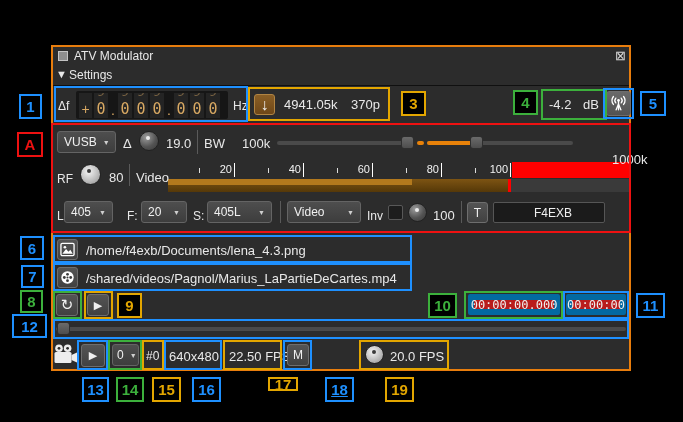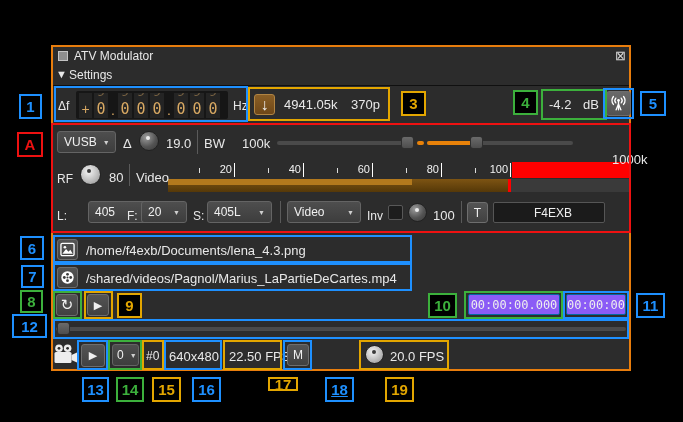--- a/index.html
+++ b/index.html
@@ -9,21 +9,21 @@
   .window{left:51px;top:45px;width:580px;height:326px;background:#2c2c2c;border:2px solid #e87d0d;box-sizing:border-box;z-index:1;}
   .bar{background:#2c2c2c;border-bottom:1px solid #101010;z-index:5;}
   .txt{color:#e8e8e8;font-size:12px;white-space:nowrap;z-index:10;}
   .txt13{font-size:13px;}
   .mono{font-family:"DejaVu Sans Mono",monospace;}
   
   .btn{background:linear-gradient(#545454,#414141);border:1px solid #6e6e6e;border-radius:3px;color:#f0f0f0;display:flex;align-items:center;justify-content:center;box-sizing:border-box;z-index:10;}
   .combo{background:linear-gradient(#4e4e4e,#3d3d3d);border:1px solid #646464;border-radius:3px;color:#f0f0f0;font-size:12px;display:flex;align-items:center;padding:0 6px;box-sizing:border-box;z-index:10;}
   .combo .arr{font-size:7px;color:#cfcfcf;margin-left:auto;padding-left:6px;}
   .field{background:#1b1b1b;border:1px solid #565656;border-radius:2px;color:#f0f0f0;font-size:12px;display:flex;align-items:center;padding:0 6px;box-sizing:border-box;z-index:10;}
-  .timef{background:#8b5cf6;border:1px solid #0369a1;border-radius:2px;color:#eee;display:flex;align-items:center;justify-content:center;font-size:12px;box-sizing:border-box;z-index:10;}
+  .timef{background:#b91c1c;border:6px solid #0369a1;border-radius:2px;color:#eee;display:flex;align-items:center;justify-content:center;font-size:12px;box-sizing:border-box;z-index:10;}
   .vsep{width:1px;background:#5a5a5a;z-index:10;}
   .check{background:#1d1d1d;border:1px solid #585858;border-radius:2px;z-index:10;box-sizing:border-box;}
   
   .knob{border-radius:50%;background:radial-gradient(circle at 35% 30%,#9c9c9c,#545454 55%,#383838);border:1px solid #222;z-index:10;box-sizing:border-box;}
   .knob::after{content:"";position:absolute;width:4px;height:4px;border-radius:50%;background:#ececec;top:4px;left:6px;}
   .knob.light{background:radial-gradient(circle at 40% 35%,#f4f4f4,#bdbdbd 55%,#8c8c8c);}
   .knob.light::after{background:#3a3a3a;}
   
   .dialpanel{background:#161616;border-radius:2px;display:flex;align-items:flex-end;gap:2px;padding:1px 3px;box-sizing:border-box;z-index:10;}
   .dcell{position:relative;overflow:hidden;width:14px;height:25px;background:#242424;display:flex;align-items:flex-end;justify-content:center;font-family:"DejaVu Sans Mono",monospace;font-size:15px;line-height:18px;color:#d9a963;}
@@ -145,21 +145,21 @@
     <div class="abs tickm" style="left:238px;top:6px;"></div>
     <div class="abs tickm" style="left:307px;top:6px;"></div>
     <div class="abs" style="left:344px;top:0px;width:117px;height:16px;background:#ff0000;"></div>
     <div class="abs" style="left:0px;top:17px;width:461px;height:13px;background:#3a3a3a;"></div>
     <div class="abs" style="left:0px;top:17px;width:342px;height:13px;background:linear-gradient(#7d5413,#553808);"></div>
     <div class="abs" style="left:0px;top:17px;width:244px;height:6px;background:#b3791d;"></div>
     <div class="abs" style="left:340px;top:17px;width:3px;height:13px;background:#ff0000;"></div>
   </div>
 
   <div class="abs txt" style="left:57px;top:209px;">L:</div>
-  <div class="abs combo" style="left:88px;top:201px;width:72px;height:22px;">
+  <div class="abs combo" style="left:64px;top:201px;width:49px;height:22px;">
     <span>405</span>
     <span class="arr">▼</span>
   </div>
   <div class="abs txt" style="left:127px;top:209px;">F:</div>
   <div class="abs combo" style="left:141px;top:201px;width:46px;height:22px;">
     <span>20</span>
     <span class="arr">▼</span>
   </div>
   <div class="abs txt" style="left:193px;top:209px;">S:</div>
   <div class="abs combo" style="left:207px;top:201px;width:65px;height:22px;">

